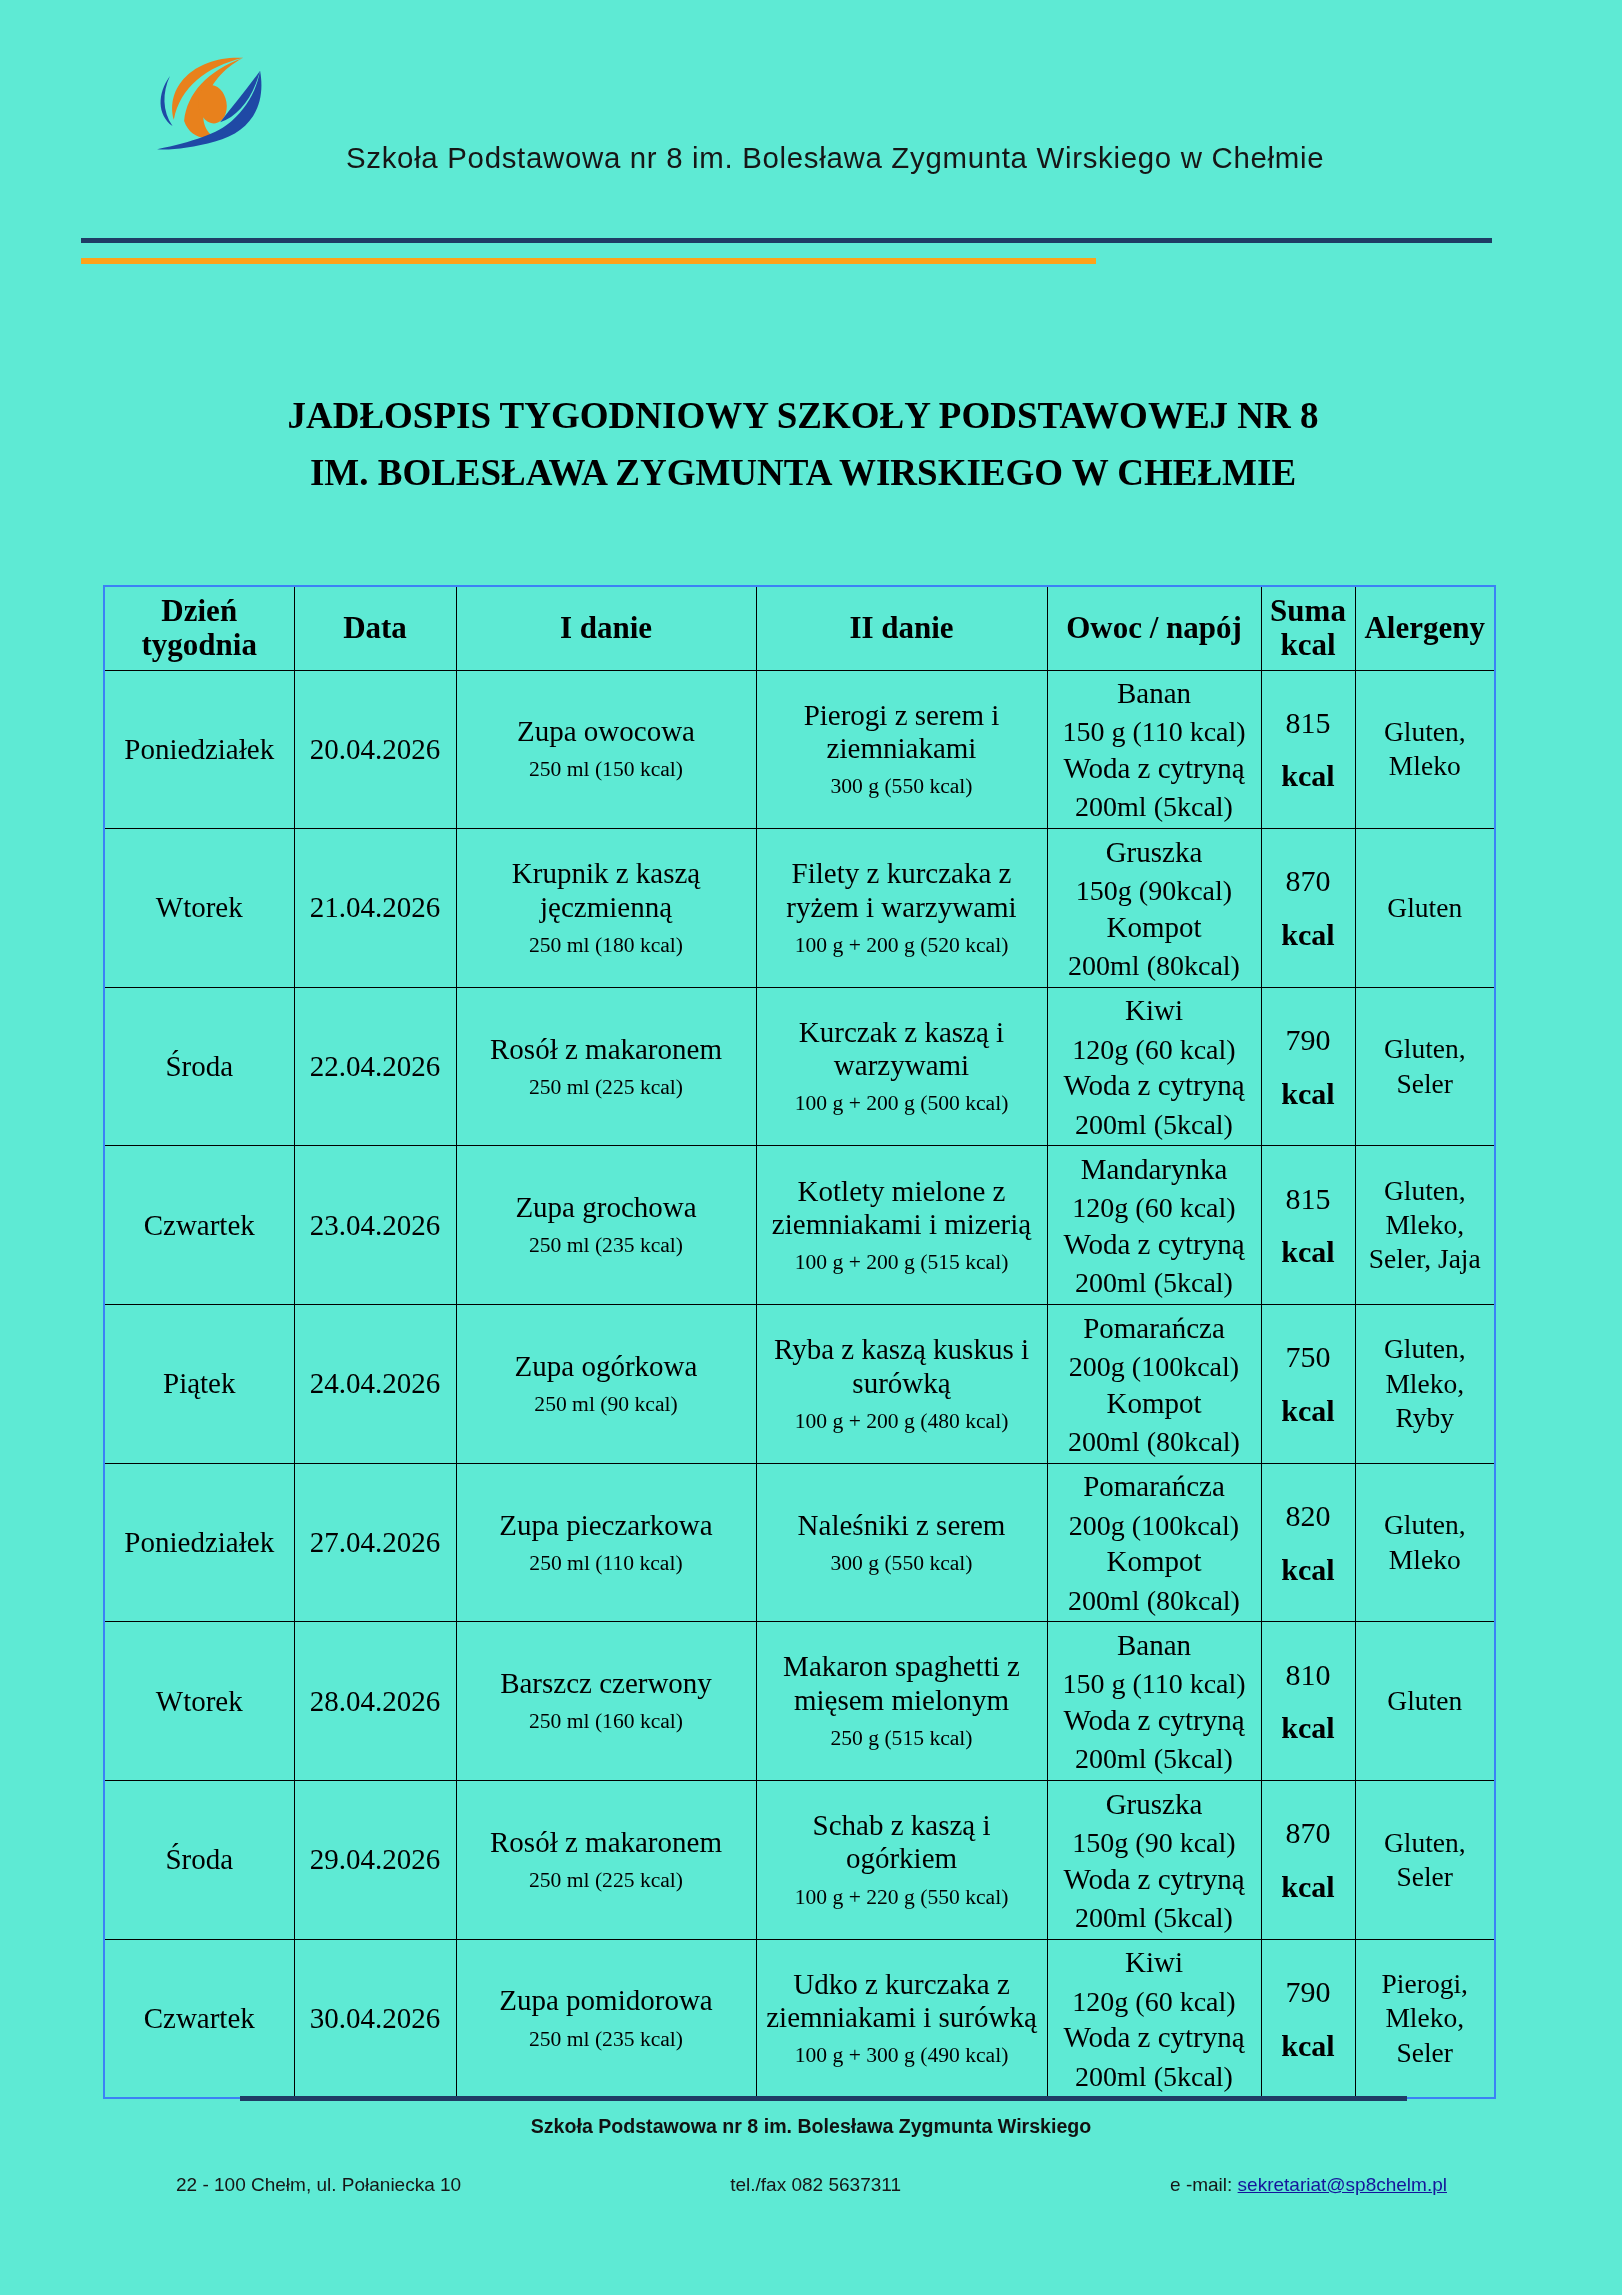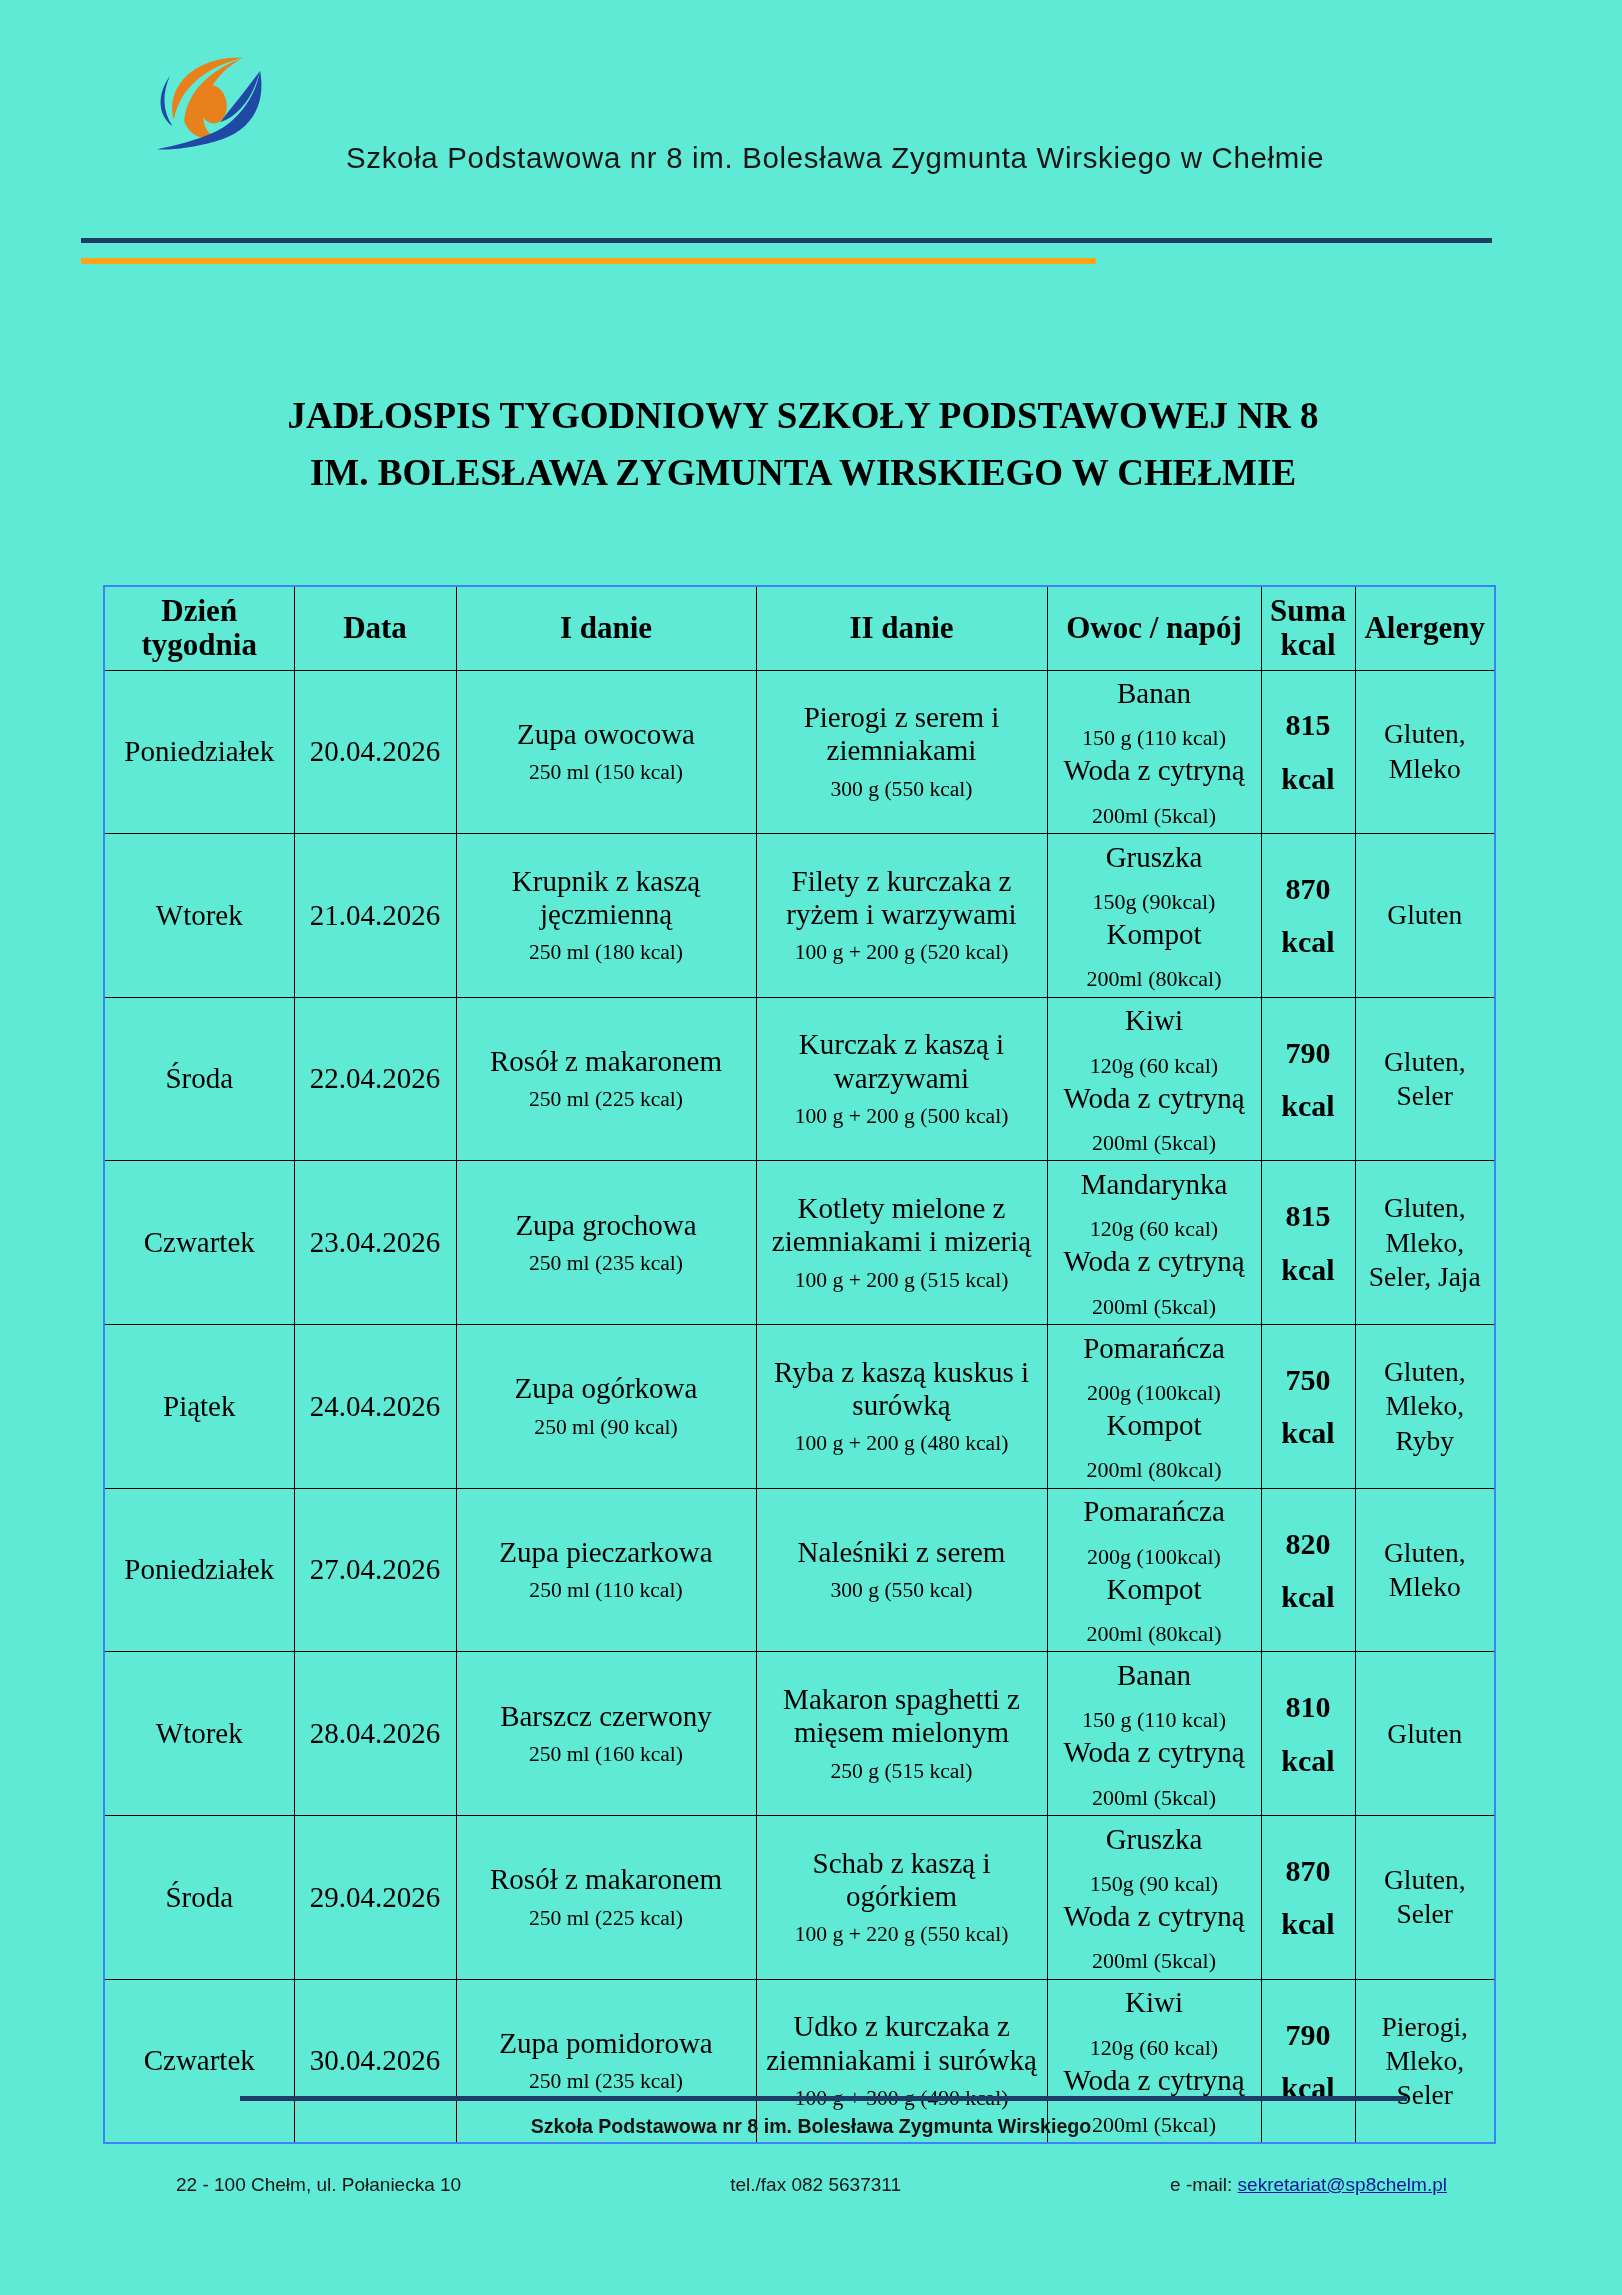--- a/index.html
+++ b/index.html
@@ -45,22 +45,22 @@
   thead th{font-size:31px;font-weight:bold;line-height:1.1;border-bottom:3.9px double #000;}
   th.c-day{padding:0 25px;}
   tbody tr{height:128px;}
   td.c-dish1{padding:0 16.4px;}
   td.c-dish2{padding:0 9.8px;}
   td.c-fruit{padding:0 5.2px;}
   td.c-allerg{padding:0 3.3px;font-size:27.5px;line-height:1.25;}
   .dish-name{font-size:29px;line-height:1.15;}
   .dish-portion{font-size:21.6px;line-height:1.25;margin-top:7.9px;}
   .fruit-name{font-size:29px;line-height:1.15;margin-top:2.6px;}
-  .fruit-portion{font-size:22px;line-height:1.25;margin-top:14px;}
-  .kcal-val{font-weight:bold;font-size:30px;line-height:1.05;}
+  .fruit-portion{font-size:28px;line-height:1.25;margin-top:4px;}
+  .kcal-val{font-weight:normal;font-size:30px;line-height:1.05;}
   .kcal-unit{font-weight:bold;font-size:30px;line-height:1.05;margin-top:22px;}
   
   .footer-rule{left:240px;top:2096px;width:1167px;height:4.6px;}
   .footer-name{
     position:absolute;left:0;right:0;top:2115px;text-align:center;
     font-family:Liberation Sans, sans-serif;
     font-weight:bold;font-size:19.6px;color:#111;
   }
   .contact-row{
     position:absolute;left:176px;top:2174px;width:1271px;

